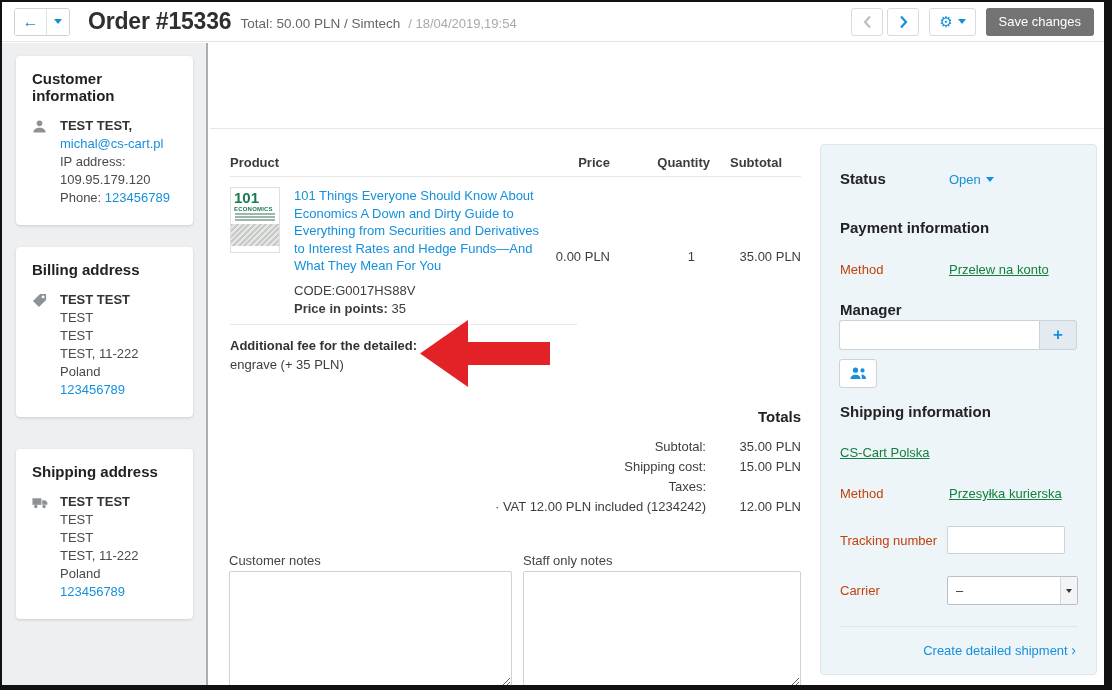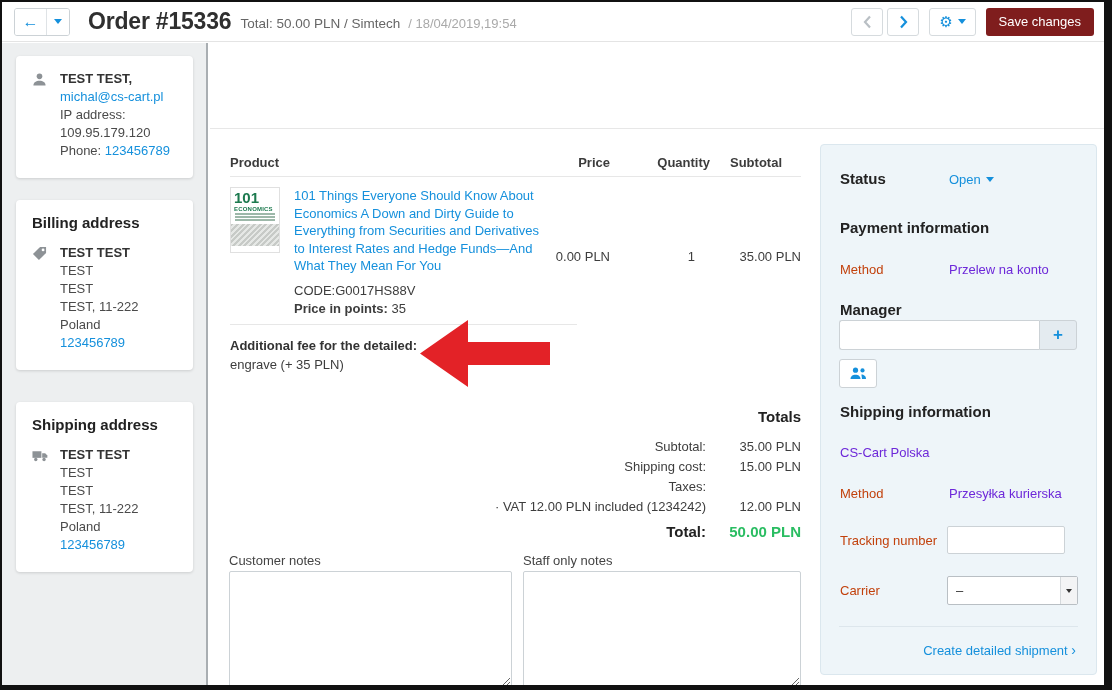--- a/index.html
+++ b/index.html
@@ -14,21 +14,21 @@
   .split-btn .seg.main-seg { width:32px; border-right:1px solid #dfe3e6; color:#1590dc; font-size:16px; font-weight:bold; }
   .split-btn .seg.caret-seg { width:22px; }
   .caret-down { width:0; height:0; border-left:4px solid transparent; border-right:4px solid transparent; border-top:5px solid #1590dc; display:inline-block; }
   .page-title { font-size:23px; font-weight:bold; color:#2f2f2f; margin-left:18px; letter-spacing:-0.2px; }
   .page-subtitle { font-size:13.5px; color:#666; margin-left:9px; margin-top:4px; }
   .page-timestamp { font-size:13px; color:#a9a9a9; margin-left:8px; margin-top:4px; }
   .topbar-spacer { flex:1; }
   .nav-btn { width:32px; height:28px; border:1px solid #d6dbde; border-radius:3px; background:#fff; display:flex; align-items:center; justify-content:center; margin-left:4px; cursor:pointer; }
   .tool-btn { height:28px; border:1px solid #d6dbde; border-radius:3px; background:#fff; display:flex; align-items:center; justify-content:center; margin-left:10px; padding:0 9px; cursor:pointer; gap:5px; }
   .gear-glyph { color:#1590dc; font-size:15px; line-height:1; }
-  .save-btn { height:28px; background:#7f1d1d; color:#fff; border:none; border-radius:3px; padding:0 13px; font-size:13px; margin-left:10px; cursor:pointer; font-family:"Liberation Sans", sans-serif; }
+  .save-btn { height:28px; background:#737373; color:#fff; border:none; border-radius:3px; padding:0 13px; font-size:13px; margin-left:10px; cursor:pointer; font-family:"Liberation Sans", sans-serif; }
 
   
   .body-area { position:absolute; top:41px; left:0; right:0; bottom:0; }
   .sidebar { position:absolute; left:0; top:0; bottom:0; width:206px; background:#edeff0; border-right:2px solid #a9aeb2; padding:13px 13px 0 14px; overflow:hidden; }
   .main { position:absolute; left:208px; top:0; right:0; bottom:0; background:#fff; overflow:hidden; }
 
   
   .card { background:#fff; border-radius:4px; box-shadow:0 1px 3px rgba(0,0,0,.14); padding:14px 14px 18px 16px; margin-bottom:22px; }
   .card h3 { font-size:15px; color:#222; margin-bottom:13px; }
   .card-body { display:flex; }
@@ -70,21 +70,21 @@
   .total-final .val { width:95px; text-align:right; font-size:15px; font-weight:bold; color:#2abd62; }
 
   
   .note-label { position:absolute; top:510px; color:#444; }
   textarea.note { position:absolute; top:528px; height:116px; border:1px solid #ccd2d6; border-radius:2px; background:#fff; resize:both; font-family:"Liberation Sans", sans-serif; font-size:13px; padding:6px; }
 
   
   .panel { position:absolute; left:610px; top:101px; width:277px; height:531px; background:#eef5f9; border:1px solid #dbe7ee; border-radius:4px; overflow:hidden; }
   .panel h3 { font-size:15px; color:#222; position:absolute; }
   .plabel { position:absolute; color:#c2410c; }
-  .pvalue { position:absolute; color:#6d28d9; }
+  .pvalue { position:absolute; color:#15803d;text-decoration:underline; }
   .status-link { position:absolute; left:128px; top:27px; color:#1590dc; cursor:pointer; display:flex; align-items:center; gap:5px; }
   .status-link .caret-down { border-top-color:#1590dc; }
   .mgr-group { position:absolute; left:18px; top:175px; width:238px; height:30px; display:flex; }
   .mgr-input { flex:1; border:1px solid #ccd2d6; border-right:none; border-radius:3px 0 0 3px; background:#fff; padding:0 8px; font-family:"Liberation Sans", sans-serif; font-size:13px; }
   .mgr-add { width:38px; background:#e4ebf0; border:1px solid #ccd2d6; border-radius:0 3px 3px 0; color:#1590dc; font-size:17px; font-weight:bold; display:flex; align-items:center; justify-content:center; cursor:pointer; }
   .people-btn { position:absolute; left:18px; top:214px; width:38px; height:29px; background:#fff; border:1px solid #ccd2d6; border-radius:3px; display:flex; align-items:center; justify-content:center; cursor:pointer; }
   .tracking-input { position:absolute; left:126px; top:381px; width:118px; height:28px; border:1px solid #ccd2d6; border-radius:2px; background:#fff; padding:0 6px; font-family:"Liberation Sans", sans-serif; font-size:13px; }
   .fake-select { position:absolute; left:126px; top:431px; width:131px; height:29px; background:#fff; border:1px solid #b9bfc4; border-radius:2px; display:flex; align-items:center; cursor:pointer; }
   .fake-select .sel-text { flex:1; padding-left:8px; color:#333; }
   .fake-select .sel-caret { width:17px; height:100%; border-left:1px solid #d5d9dc; background:#f3f4f5; display:flex; align-items:center; justify-content:center; }
@@ -126,20 +126,21 @@
       <span class="caret-down"></span>
     </div>
     <button class="save-btn">Save changes</button>
   </div>
 
   <div class="body-area">
 
     <div class="sidebar">
 
       <div class="card">
+        <h3>Customer information</h3>
         <div class="card-body">
           <div class="card-icon">
             <svg width="15" height="15" viewBox="0 0 16 16" fill="#8d9296">
                 <circle cx="8" cy="4.6" r="3"></circle>
                 <path d="M1.5 14.5c0-3.4 2.9-5.1 6.5-5.1s6.5 1.7 6.5 5.1z"></path>
               </svg>
           </div>
           <div class="card-lines">
             <span class="b-name">TEST TEST,</span>
             <a class="lnk">michal@cs-cart.pl</a>
@@ -234,24 +235,20 @@
           <div class="tv">15.00 PLN</div>
       </div>
       <div class="trow" style="top:434px;">
         <div class="tl2">Taxes:</div>
           <div class="tv"></div>
       </div>
       <div class="trow" style="top:454px;">
         <div class="tl2">· VAT  12.00 PLN  included (1234242)</div>
           <div class="tv">12.00 PLN</div>
       </div>
-      <div class="total-final">
-        <div class="lab">Total:</div>
-          <div class="val">50.00 PLN</div>
-      </div>
 
       <div class="note-label" style="left:19px;">Customer notes</div>
       <div class="note-label" style="left:313px;">Staff only notes</div>
       <textarea class="note" style="left: 19px; width: 283px;"></textarea>
       <textarea class="note" style="left: 313px; width: 278px;"></textarea>
 
       <div class="panel">
         <h3 style="left:19px; top:25px;">Status</h3>
         <div class="status-link">
           <span>Open</span>

